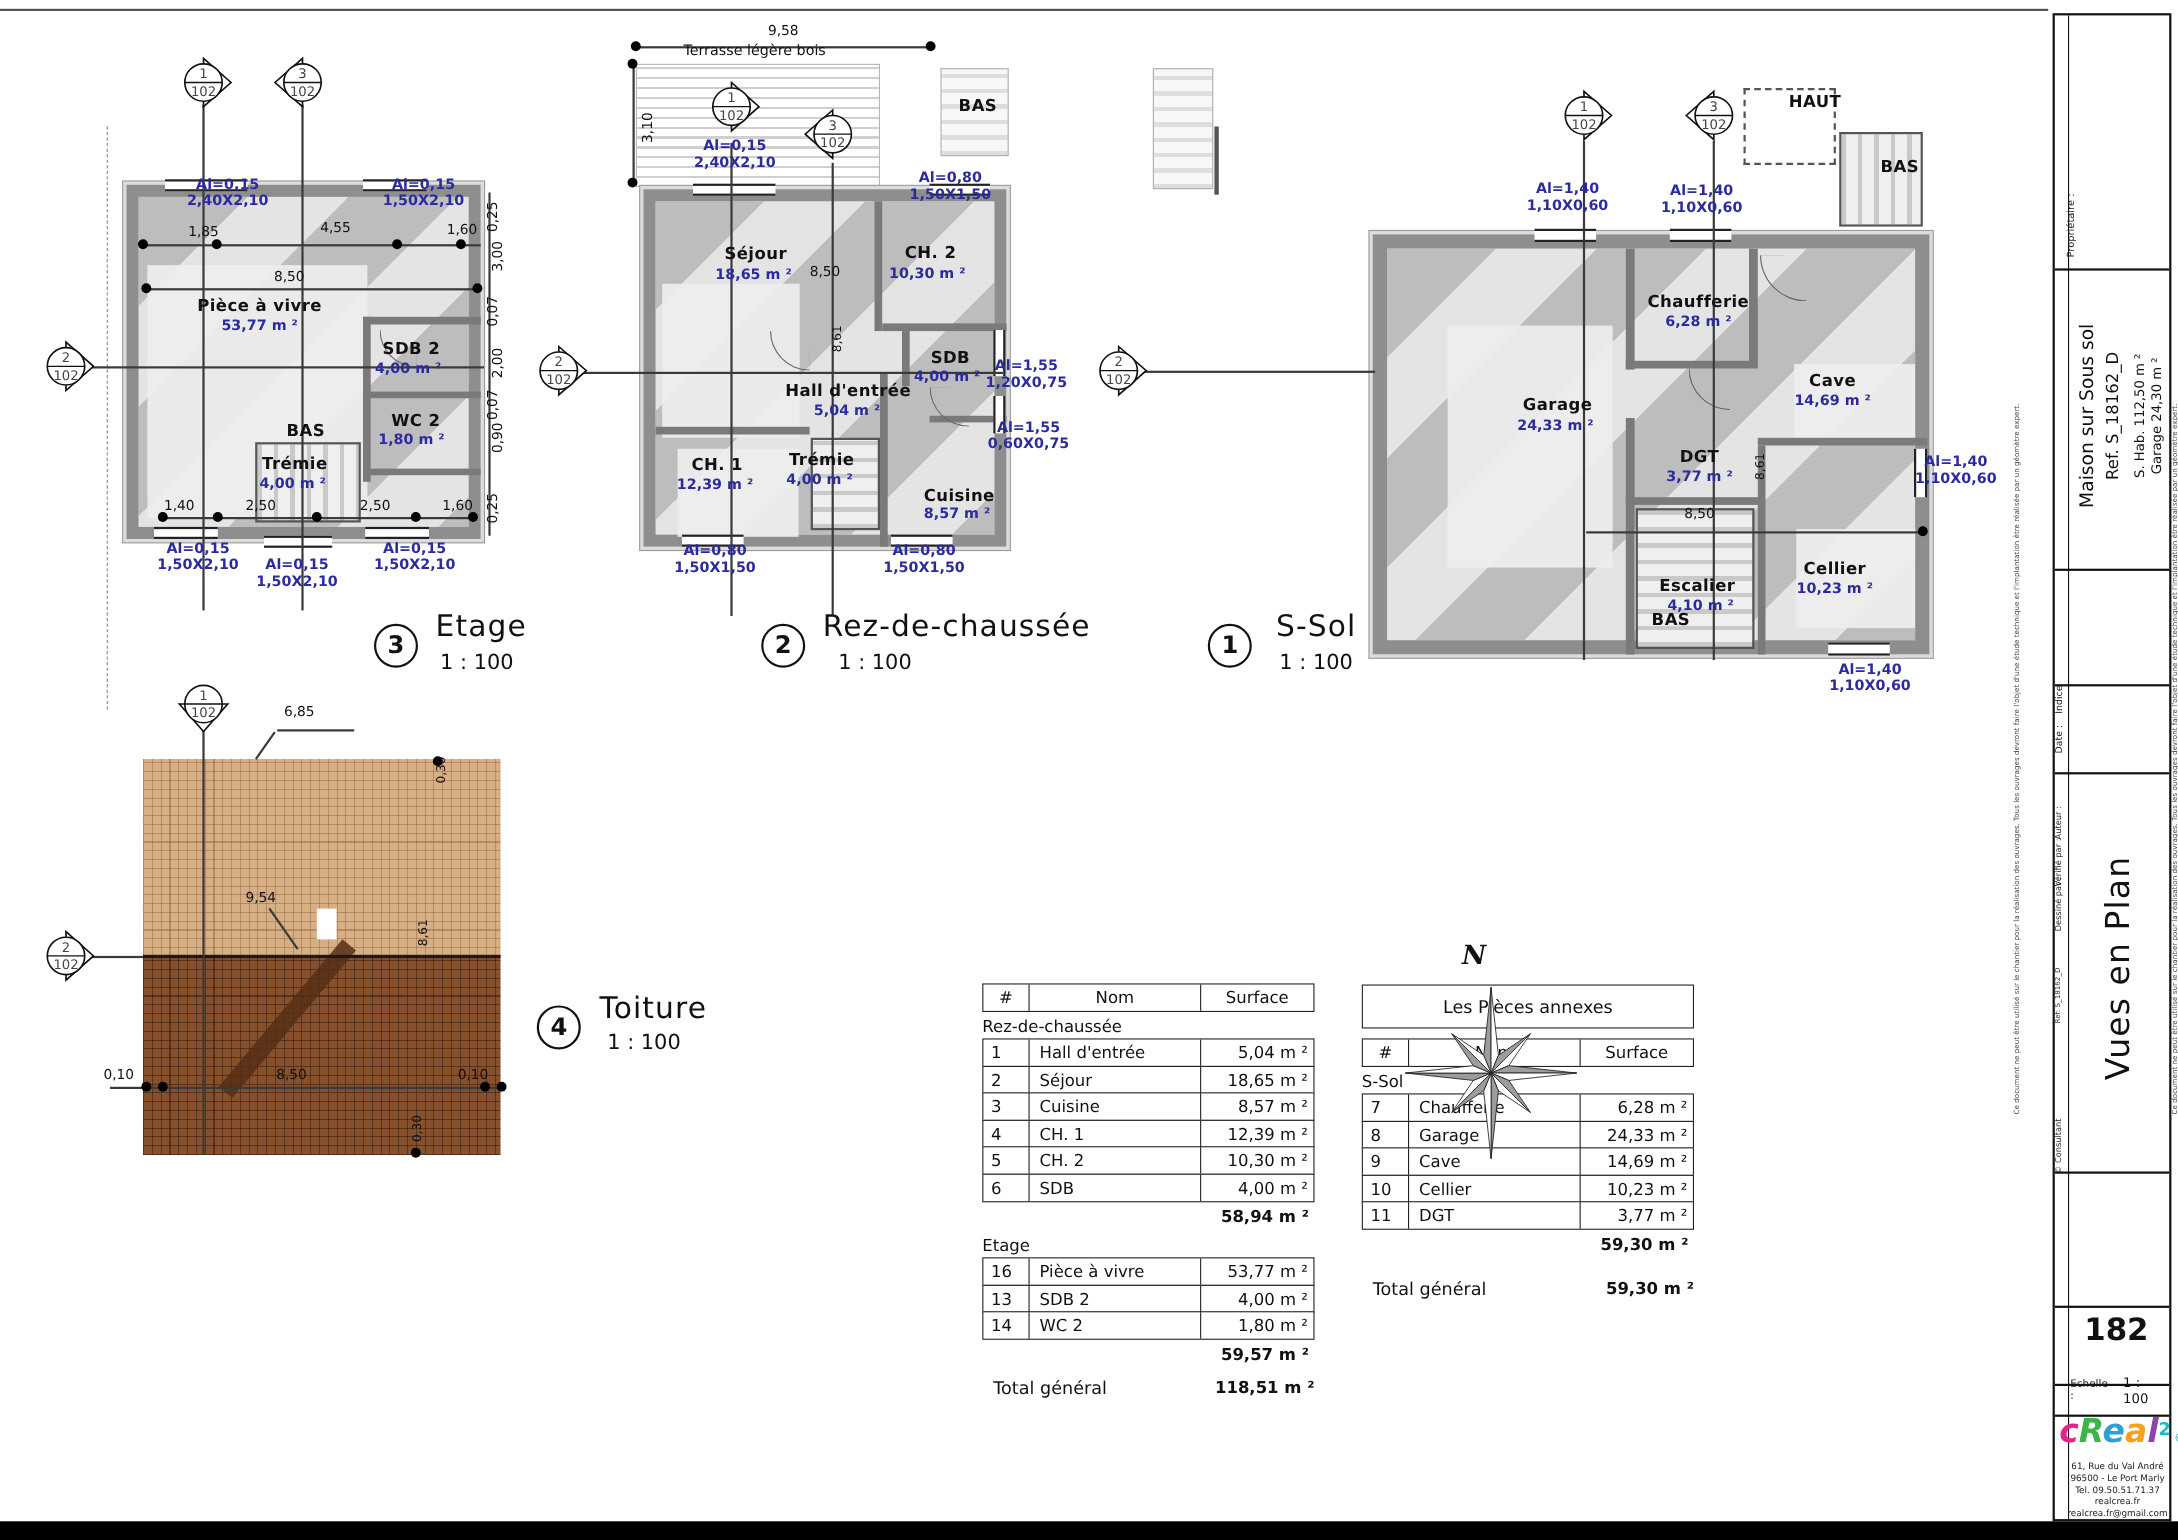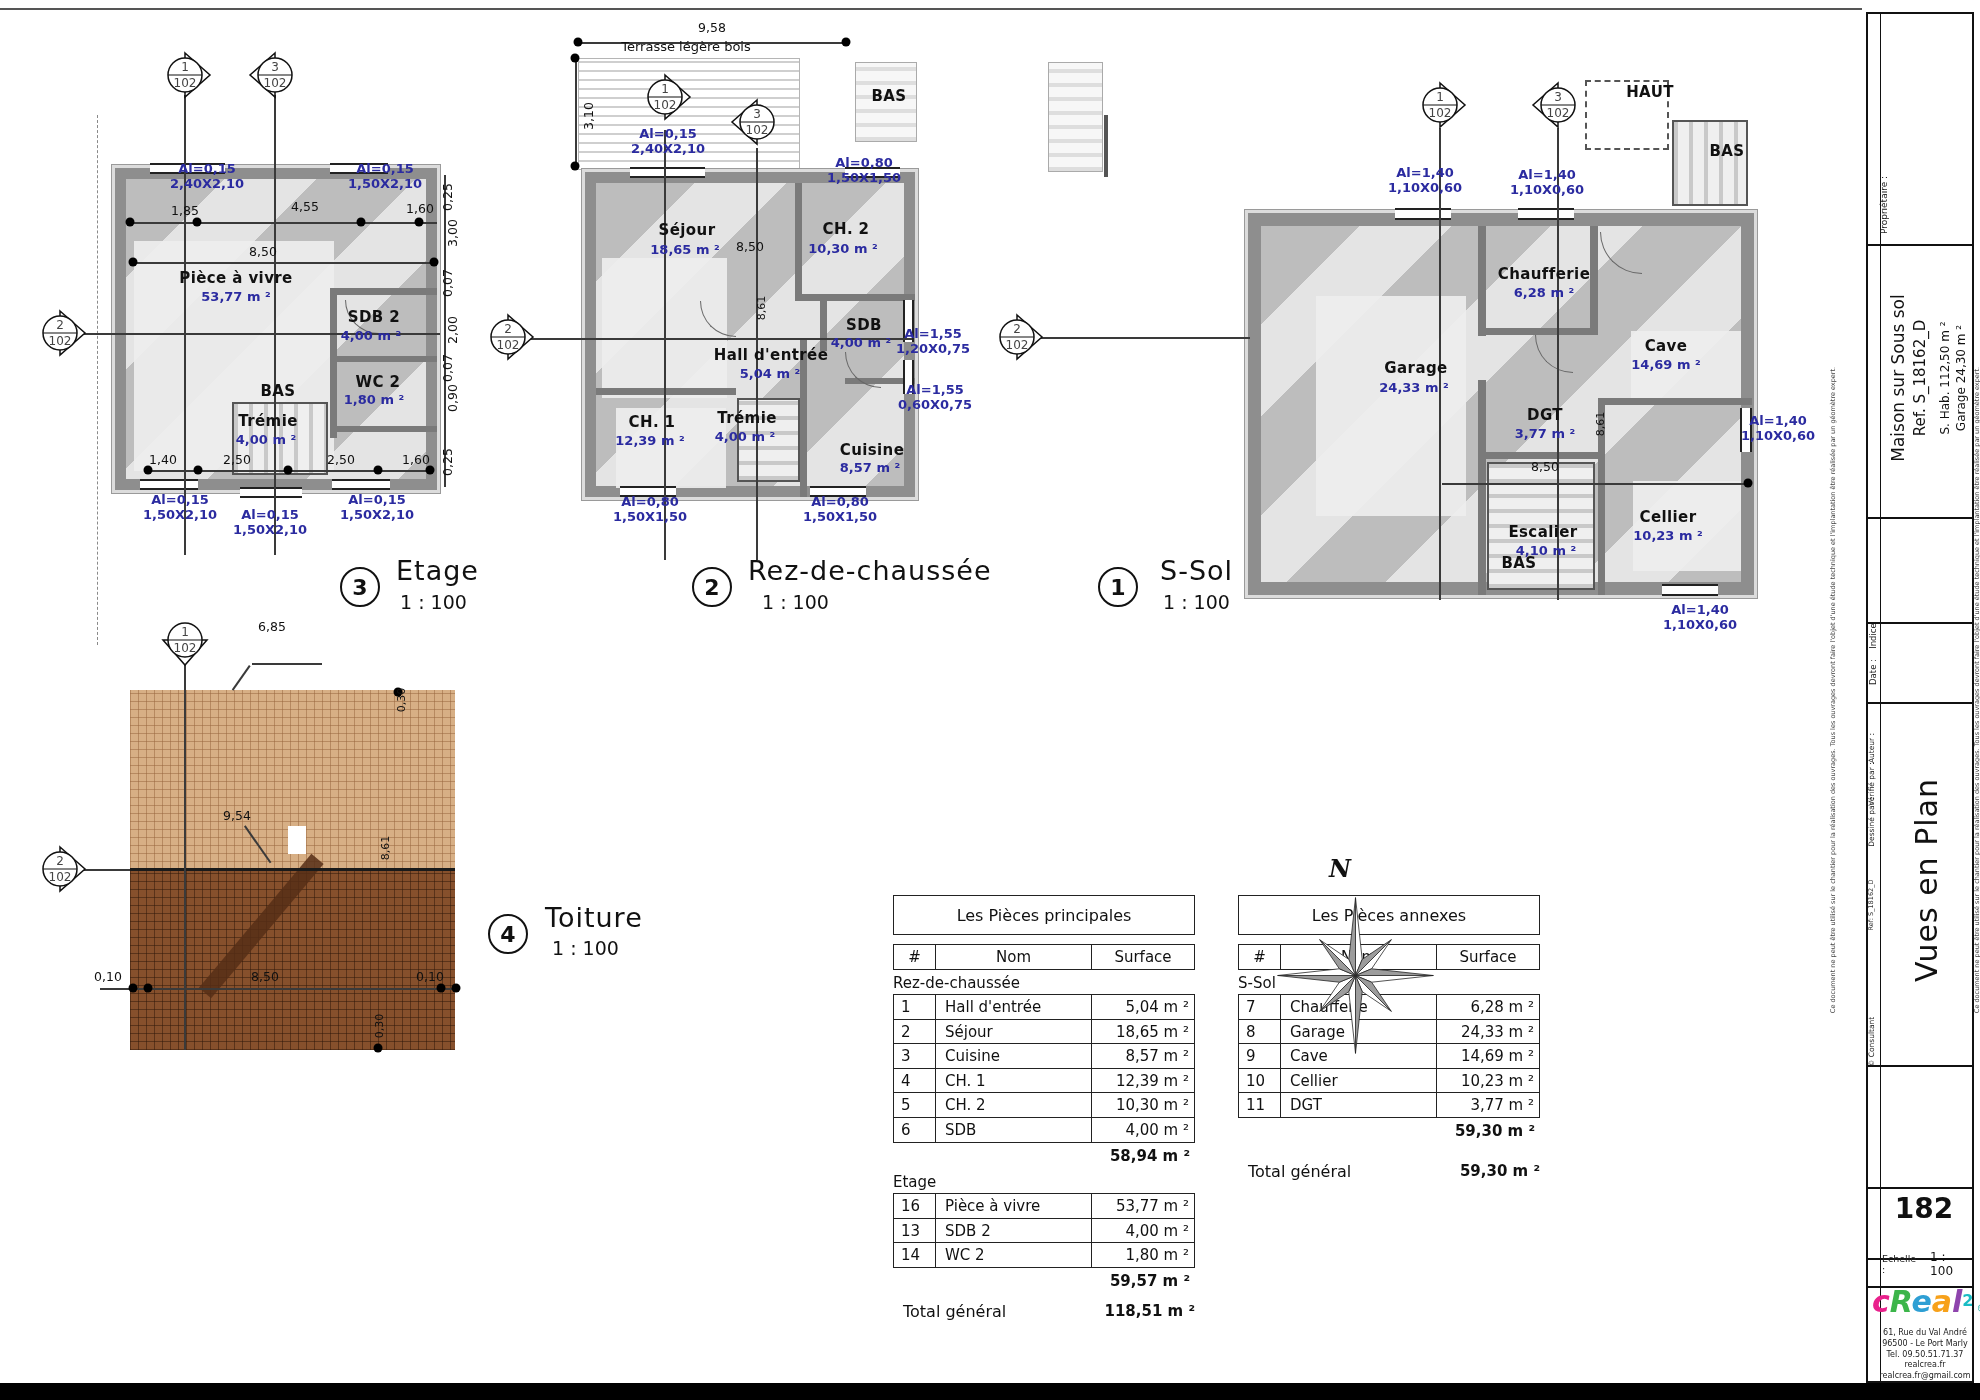--- a/index.html
+++ b/index.html
@@ -356,35 +356,34 @@
     <text class="mkt" x="25" y="36">102</text>
   </svg>
 <svg class="mk" style="left:36px;top:844px" width="54" height="50" viewBox="0 0 54 50">
     <polygon points="24,3 49,25 24,47" fill="#fff" stroke="#111" stroke-width="1.5"></polygon>
     <circle cx="24" cy="25" r="17" fill="#fff" stroke="#111" stroke-width="1.5"></circle>
     <line x1="7" y1="25" x2="41" y2="25" stroke="#111" stroke-width="1.2"></line>
     <text class="mkt" x="24" y="21">2</text>
     <text class="mkt" x="24" y="37">102</text>
   </svg>
 
-<div class="lbl dim" style="left:272px;top:627px">6,85</div>
+<div class="lbl dim" style="left:272px;top:647px">6,85</div>
 <div class="lbl dim" style="left:237px;top:816px">9,54</div>
 <div class="lbl dim rot small" style="left:402px;top:700px">0,30</div>
 <div class="lbl dim rot small" style="left:386px;top:848px">8,61</div>
 <div class="lbl dim rot small" style="left:380px;top:1026px">0,30</div>
 <div class="lbl dim" style="left:108px;top:977px">0,10</div>
 <div class="lbl dim" style="left:265px;top:977px">8,50</div>
 <div class="lbl dim" style="left:430px;top:977px">0,10</div>
 
 <div class="pnum" style="left:508px;top:934px">4</div>
 <div class="ptitle" style="left:545px;top:917px">Toiture</div>
 <div class="pscale" style="left:552px;top:948px">1 : 100</div>
 
 <div class="tbl" style="left:893px;top:895px">
-  <div class="ttl">Les Pièces principales</div>
   <div class="hd">
     <div class="cN">#</div>
     <div class="cM">Nom</div>
     <div class="cS">Surface</div>
   </div>
   <div class="sec">Rez-de-chaussée</div>
   <div class="rw">
       <div class="cN">1</div>
       <div class="cM">Hall d'entrée</div>
       <div class="cS">5,04 m ²</div>

